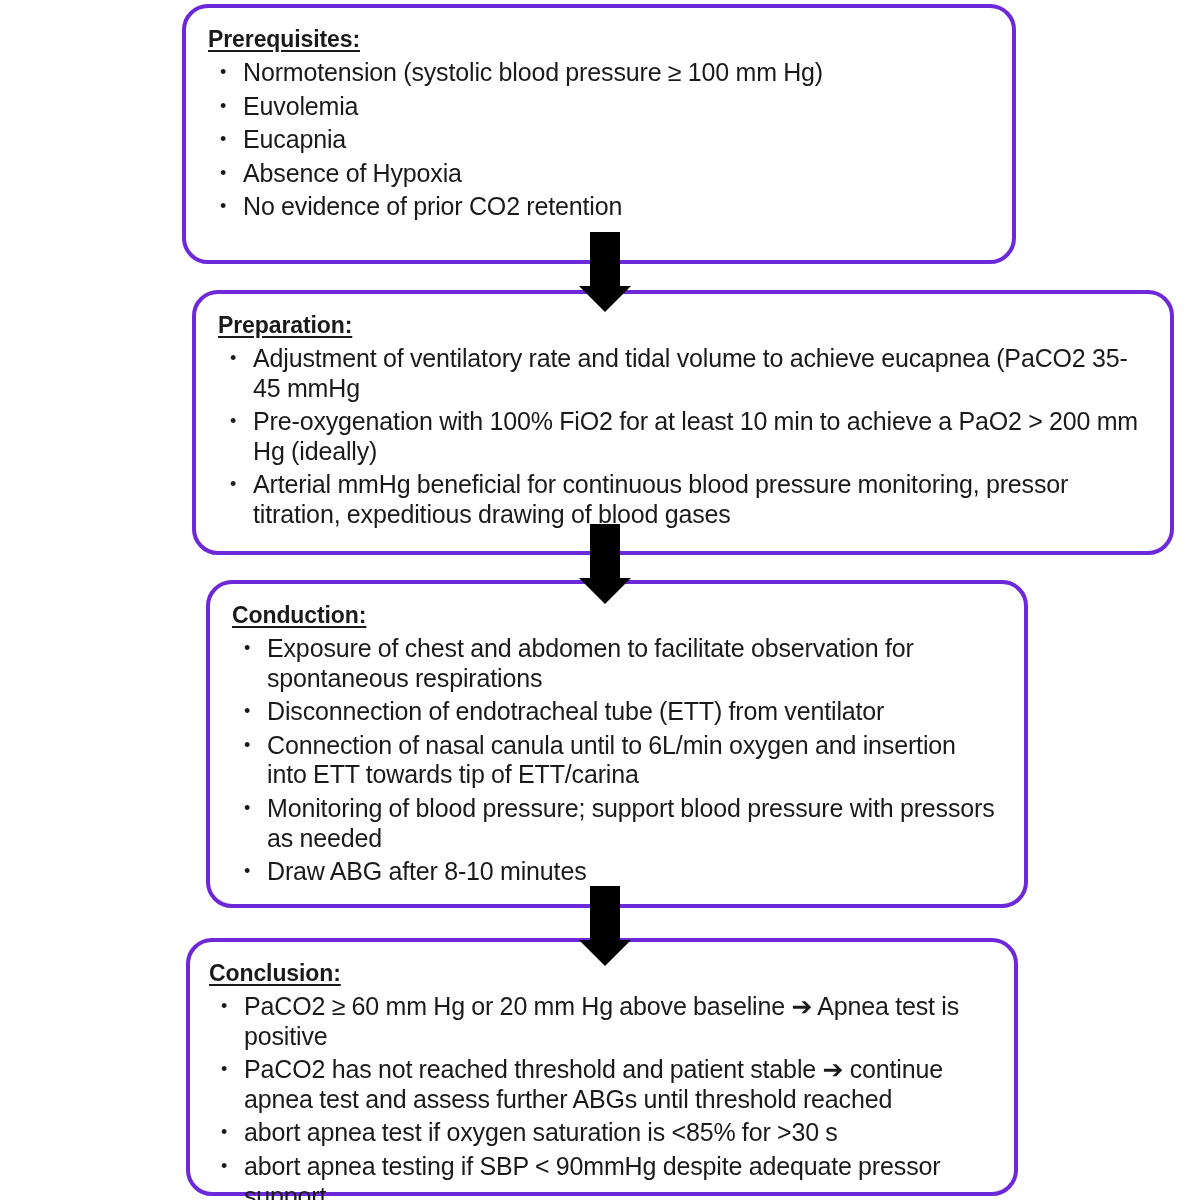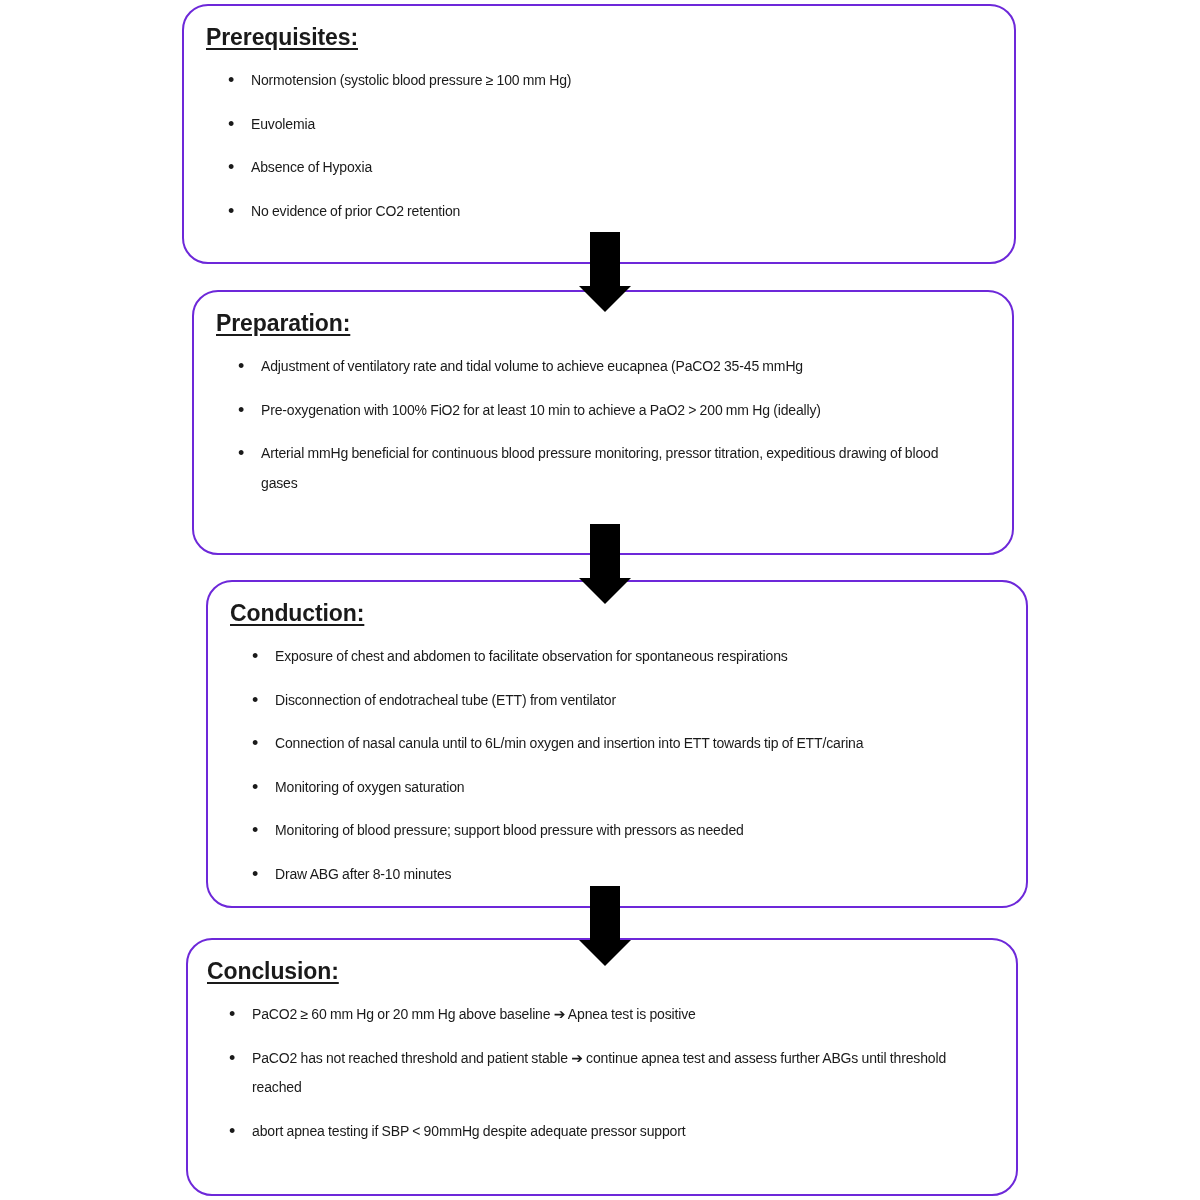--- a/index.html
+++ b/index.html
@@ -17,60 +17,60 @@
   #flowchart {
     position: relative;
     width: 1200px;
     height: 1200px;
   }
 
   
   .node {
     position: absolute;
     box-sizing: border-box;
-    border: 2px solid #6d28d9;
+    border: 4px solid #6d28d9;
     border-radius: 26px;
     background: #ffffff;
     padding: 16px 20px 10px 22px;
   }
   .node-title {
     font-weight: bold;
     font-size: 23px;
     line-height: 30px;
     text-decoration: underline;
     text-underline-offset: 3px;
     margin: 0 0 1px 0;
     letter-spacing: -0.1px;
   }
   ul.bullets {
     list-style: none;
     margin: 0;
     padding: 0;
   }
   ul.bullets > li {
     position: relative;
-    font-size: 14px;
+    font-size: 25px;
     line-height: 29.6px;
     padding-left: 31px;
-    margin: 14px;
+    margin: 4px;
     letter-spacing: -0.15px;
     word-spacing: -0.4px;
   }
   ul.bullets > li::before {
     content: "\2022";
     position: absolute;
     left: 8px;
     top: 0;
     font-size: 18px;
     line-height: 29.6px;
   }
 
   
   #node-prerequisites { left: 182px;  top: 4px;    width: 834px;  height: 260px; }
-  #node-preparation   { left: 192px;  top: 290px;  width: 822px;  height: 265px; }
+  #node-preparation   { left: 192px;  top: 290px;  width: 982px;  height: 265px; }
   #node-conduction    { left: 206px;  top: 580px;  width: 822px;  height: 328px; }
   #node-conclusion    { left: 186px;  top: 938px;  width: 832px;  height: 258px; padding-left: 19px; }
 
   
   .arrow {
     position: absolute;
     width: 52px;
     z-index: 5;
   }
   .arrow .shaft {
@@ -104,20 +104,21 @@
 </head>
 <body>
 
 <div id="flowchart">
 
   <div class="node" id="node-prerequisites">
     <div class="node-title">Prerequisites:</div>
     <ul class="bullets">
       <li>Normotension (systolic blood pressure ≥ 100 mm Hg)</li>
       <li>Euvolemia</li>
+      <li>Eucapnia</li>
       <li>Absence of Hypoxia</li>
       <li>No evidence of prior CO2 retention</li>
     </ul>
   </div>
 
   <div class="arrow" id="arrow-1">
     <div class="shaft"></div>
     <div class="head"></div>
   </div>
 
@@ -134,33 +135,33 @@
     <div class="shaft"></div>
     <div class="head"></div>
   </div>
 
   <div class="node" id="node-conduction">
     <div class="node-title">Conduction:</div>
     <ul class="bullets">
       <li>Exposure of chest and abdomen to facilitate observation for spontaneous respirations</li>
       <li>Disconnection of endotracheal tube (ETT) from ventilator</li>
       <li>Connection of nasal canula until to 6L/min oxygen and insertion into ETT towards tip of ETT/carina</li>
-      <li>Monitoring of oxygen saturation</li>
       <li>Monitoring of blood pressure; support blood pressure with pressors as needed</li>
       <li>Draw ABG after 8-10 minutes</li>
     </ul>
   </div>
 
   <div class="arrow" id="arrow-3">
     <div class="shaft"></div>
     <div class="head"></div>
   </div>
 
   <div class="node" id="node-conclusion">
     <div class="node-title">Conclusion:</div>
     <ul class="bullets">
       <li>PaCO2 ≥ 60 mm Hg or 20 mm Hg above baseline ➔ Apnea test is positive</li>
       <li>PaCO2 has not reached threshold and patient stable ➔ continue apnea test and assess further ABGs until threshold reached</li>
+      <li>abort apnea test if oxygen saturation is &lt;85% for &gt;30 s</li>
       <li>abort apnea testing if SBP &lt; 90mmHg despite adequate pressor support</li>
     </ul>
   </div>
 
 </div>
 
 </body></html>

